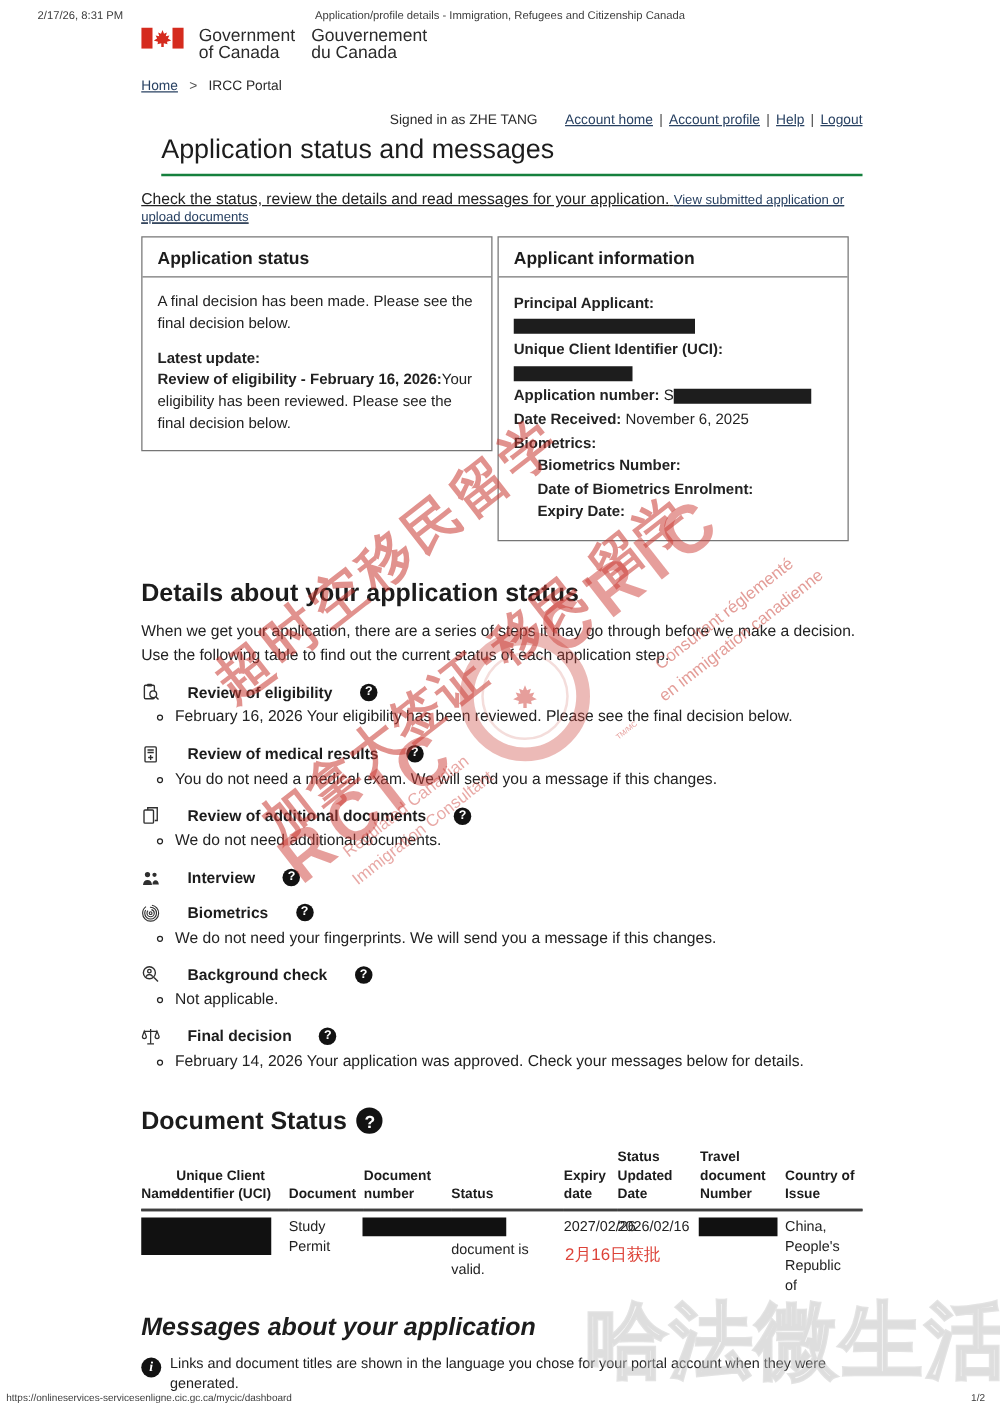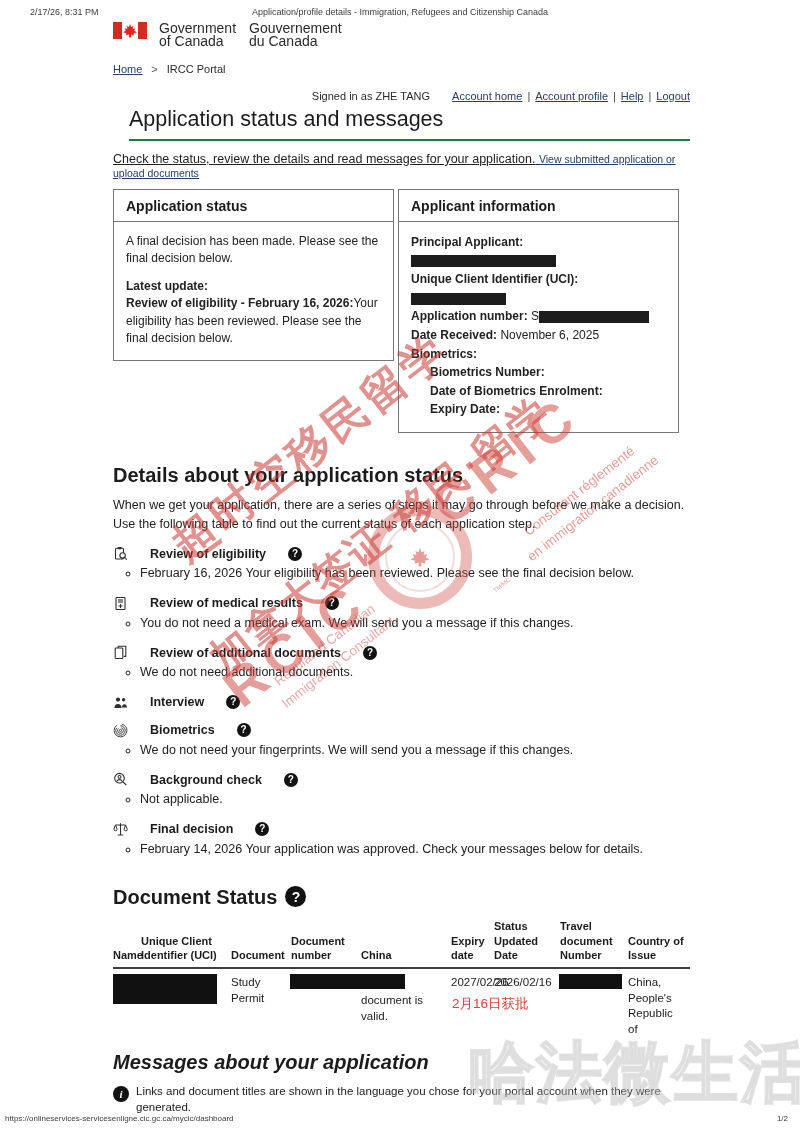--- a/index.html
+++ b/index.html
@@ -313,21 +313,21 @@
         <col style="width:66px">
         <col style="width:68px">
         <col style="width:62px">
     </colgroup>
     <thead>
       <tr>
         <th>Name</th>
         <th>Unique Client Identifier (UCI)</th>
         <th>Document</th>
         <th>Document number</th>
-        <th>China</th>
+        <th>Status</th>
         <th>Expiry date</th>
         <th>Status Updated Date</th>
         <th>Travel document Number</th>
         <th>Country of Issue</th>
       </tr>
     </thead>
     <tbody>
       <tr>
         <td>
             <span class="bar-name"></span>

